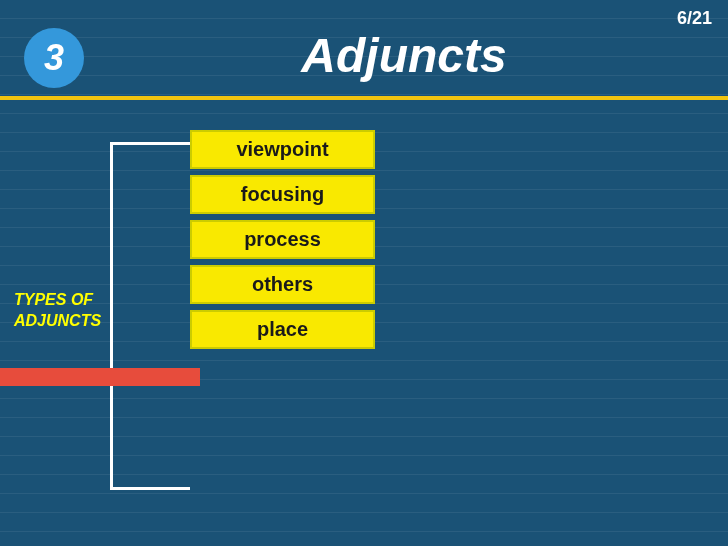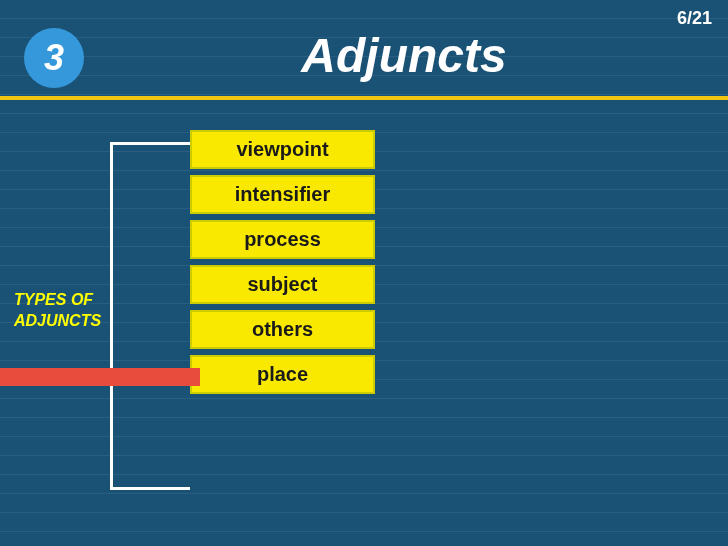--- a/index.html
+++ b/index.html
@@ -153,22 +153,21 @@
   <div class="title">Adjuncts</div>
 
   <div class="title-underline"></div>
 
   <div class="types-label">TYPES OF<br>ADJUNCTS</div>
 
   <div class="bracket"></div>
 
   <div class="list-container" id="list-container">
   <div class="list-item">viewpoint</div>
-      <div class="list-item">intensifier</div>
+      <div class="list-item">focusing</div>
       <div class="list-item">process</div>
-      <div class="list-item">subject</div>
       <div class="list-item">others</div>
       <div class="list-item">place</div>
     </div>
 
   <div class="bottom-bar"></div>
 
 </div>
 
 </body></html>

